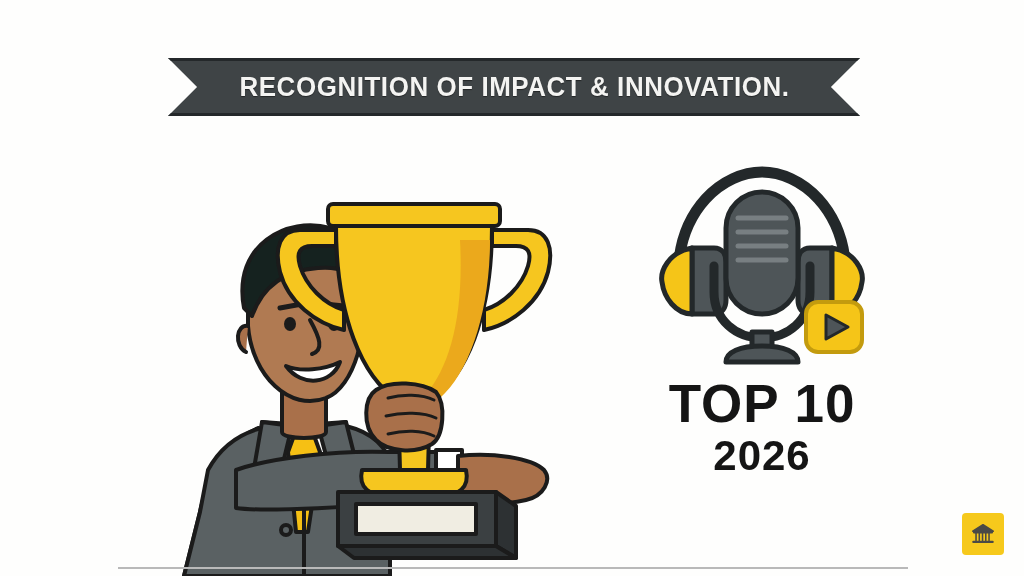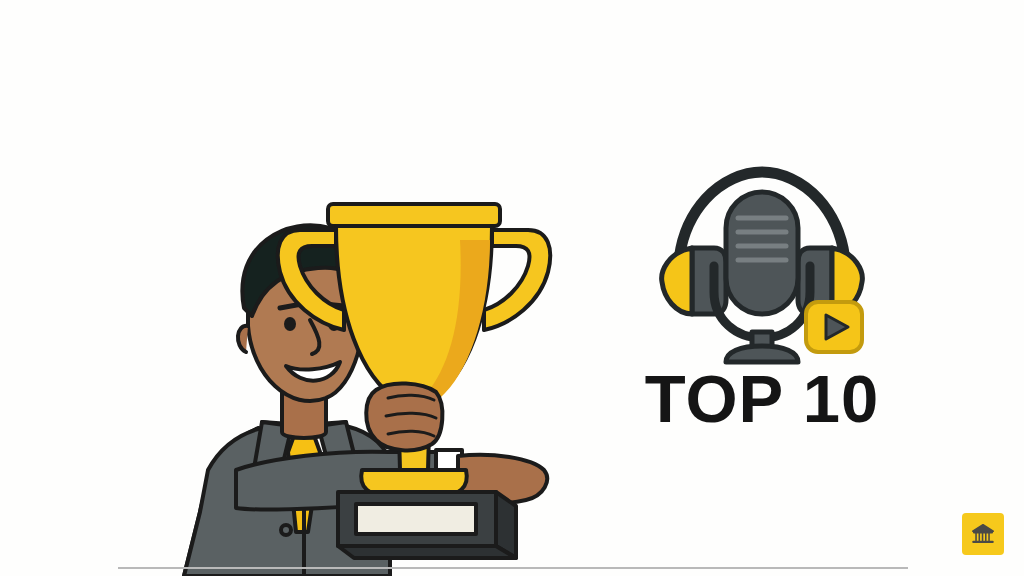--- a/index.html
+++ b/index.html
@@ -39,22 +39,22 @@
     text-shadow:0 1px 1px rgba(0,0,0,.45);
     transform:scaleX(.96);
   }
   
   .podcast-block{
     position:absolute;left:612px;top:160px;width:300px;
     display:flex;flex-direction:column;align-items:center;
   }
   .mic-art{position:relative;width:220px;height:205px;}
   .line1{
-    font-size:67px;font-weight:bold;color:#151515;letter-spacing:1px;
-    line-height:1;white-space:nowrap;
+    font-size:53px;font-weight:bold;color:#151515;letter-spacing:1px;
+    line-height:1;margin-top:12px;white-space:nowrap;
   }
   .line2{
     font-size:46px;font-weight:bold;color:#151515;letter-spacing:1.5px;
     line-height:1.05;margin-top:6px;white-space:nowrap;
   }
   .line3{
     font-size:42px;font-weight:bold;color:#151515;letter-spacing:1px;
     line-height:1.05;margin-top:4px;white-space:nowrap;
   }
   
@@ -69,20 +69,25 @@
   .baseline{
     position:absolute;left:118px;top:567px;width:790px;height:2px;
     background:#b9b9b9;
   }
 </style>
 </head>
 <body>
 
 <div id="stage">
 
+  <div class="banner-wrap">
+    <div class="banner">
+      <div class="banner-text">RECOGNITION OF IMPACT &amp; INNOVATION.</div>
+    </div>
+  </div>
 
   <div class="hero-art">
     <svg viewBox="0 0 460 436" width="460" height="436" xmlns="http://www.w3.org/2000/svg">
       <g stroke="#1b1b1b" stroke-width="4" stroke-linejoin="round" stroke-linecap="round">
 
         <path d="M118 288 C 90 300 68 330 60 372 L 44 436 L 86 436 L 96 350 Z" fill="#5a6163"></path>
         <path d="M60 372 L 44 436 L 250 436 L 250 330 C 250 306 230 292 206 286 L 130 286 C 108 290 84 300 68 330 Z" fill="#5a6163"></path>
 
         <path d="M122 282 L 150 284 L 164 330 L 178 284 L 206 282 L 196 318 L 164 360 L 130 316 Z" fill="#ffffff"></path>
 
@@ -171,20 +176,21 @@
 
           <path d="M74 202 C 74 192 88 186 110 186 C 132 186 146 192 146 202 Z" fill="#4e5558"></path>
 
           <rect x="154" y="142" width="56" height="50" rx="12" fill="#F5C518" stroke="#C39B0E" stroke-width="4"></rect>
           <path d="M174 155 L 174 179 L 196 167 Z" fill="#4e5558" stroke="#23282a" stroke-width="3"></path>
         </g>
       </svg>
     </div>
 
     <div class="line1">TOP 10</div>
+    <div class="line3">2026</div>
   </div>
 
   <div class="logo-badge">
     <svg viewBox="0 0 28 28" width="26" height="26" xmlns="http://www.w3.org/2000/svg">
       <g fill="none" stroke="#4a4a46" stroke-width="1.7" stroke-linejoin="round" stroke-linecap="round">
         <path d="M14 4 L 25 11 L 3 11 Z" fill="#4a4a46" stroke="#4a4a46"></path>
         <path d="M4 12.5 L 24 12.5"></path>
         <path d="M6.5 13.5 L 6.5 21"></path>
         <path d="M10 13.5 L 10 21"></path>
         <path d="M13.5 13.5 L 13.5 21"></path>

